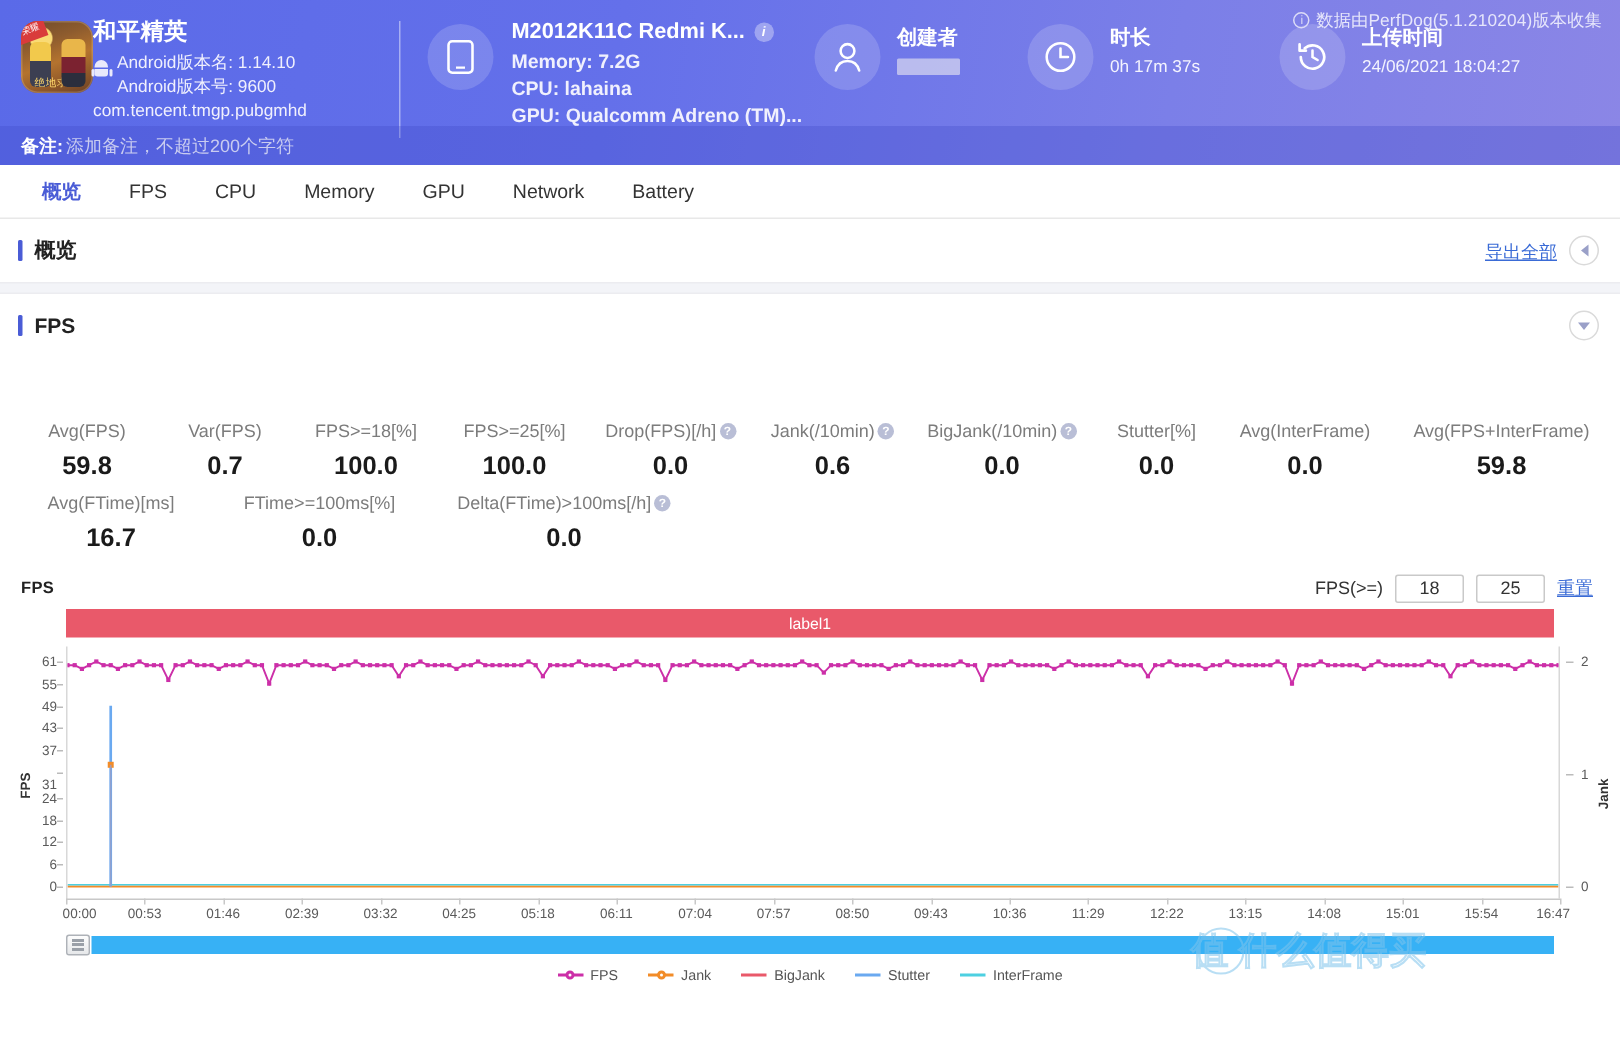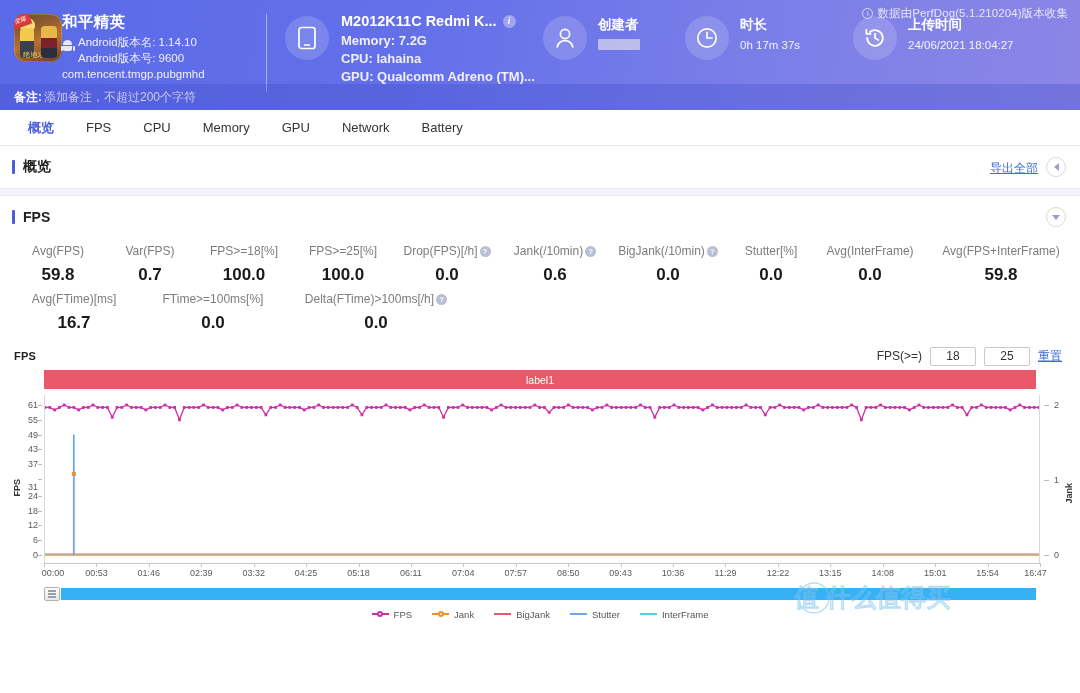--- a/index.html
+++ b/index.html
@@ -360,21 +360,21 @@
           <div class="stat-value">0.7</div>
         </div>
         <div class="stat" style="width: 100px;">
           <div class="stat-label">FPS&gt;=18[%]</div>
           <div class="stat-value">100.0</div>
         </div>
         <div class="stat" style="width: 98px;">
           <div class="stat-label">FPS&gt;=25[%]</div>
           <div class="stat-value">100.0</div>
         </div>
-        <div class="stat" style="width: 110px;">
+        <div class="stat" style="width: 110px; margin-top: 36px;">
           <div class="stat-label">Drop(FPS)[/h]<span class="q-icon">?</span></div>
           <div class="stat-value">0.0</div>
         </div>
         <div class="stat" style="width: 106px;">
           <div class="stat-label">Jank(/10min)<span class="q-icon">?</span></div>
           <div class="stat-value">0.6</div>
         </div>
         <div class="stat" style="width: 120px;">
           <div class="stat-label">BigJank(/10min)<span class="q-icon">?</span></div>
           <div class="stat-value">0.0</div>

